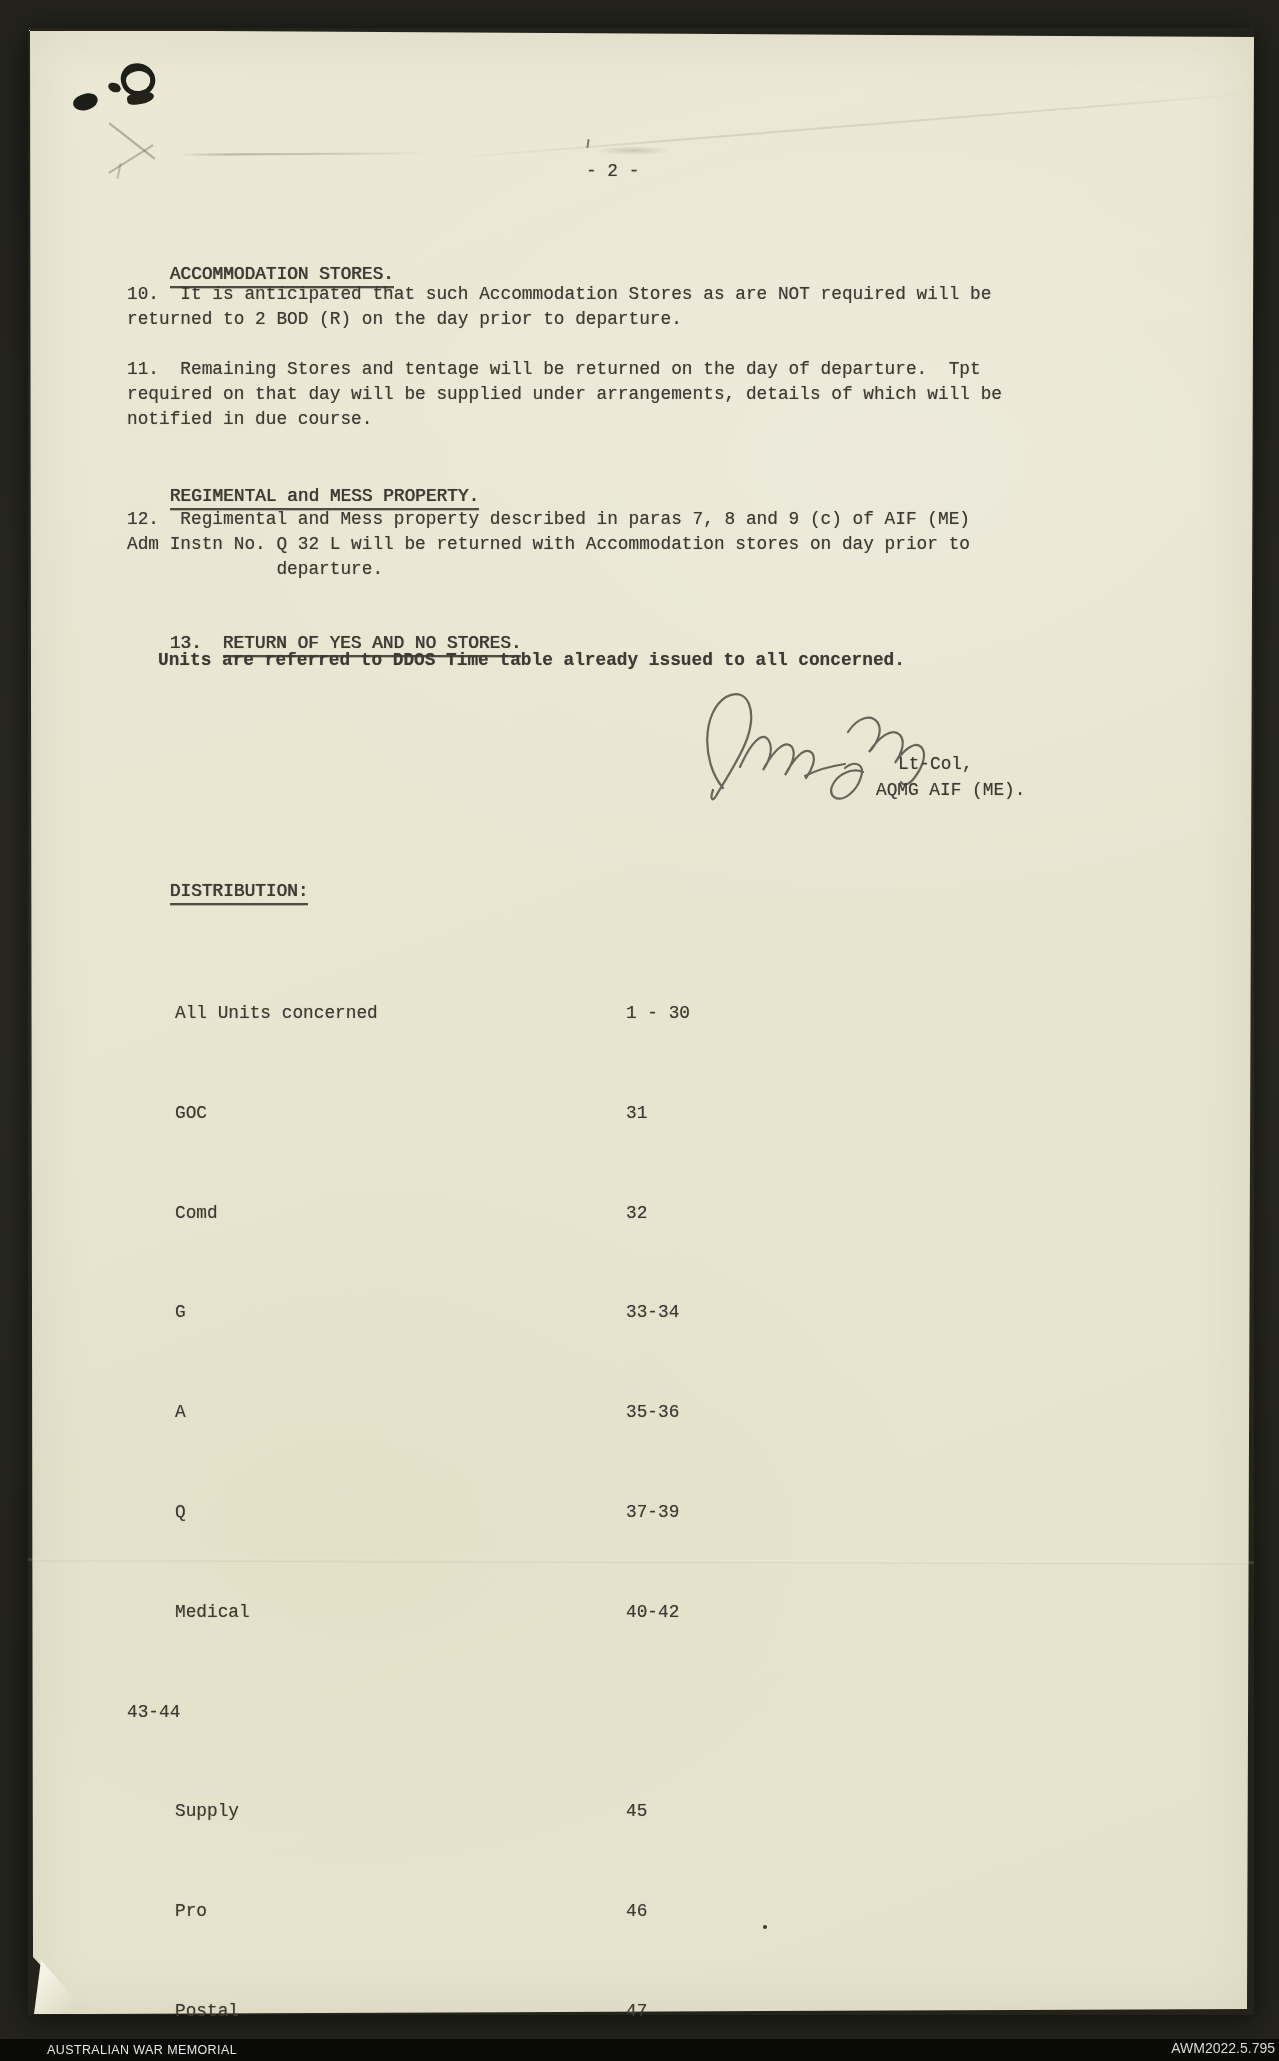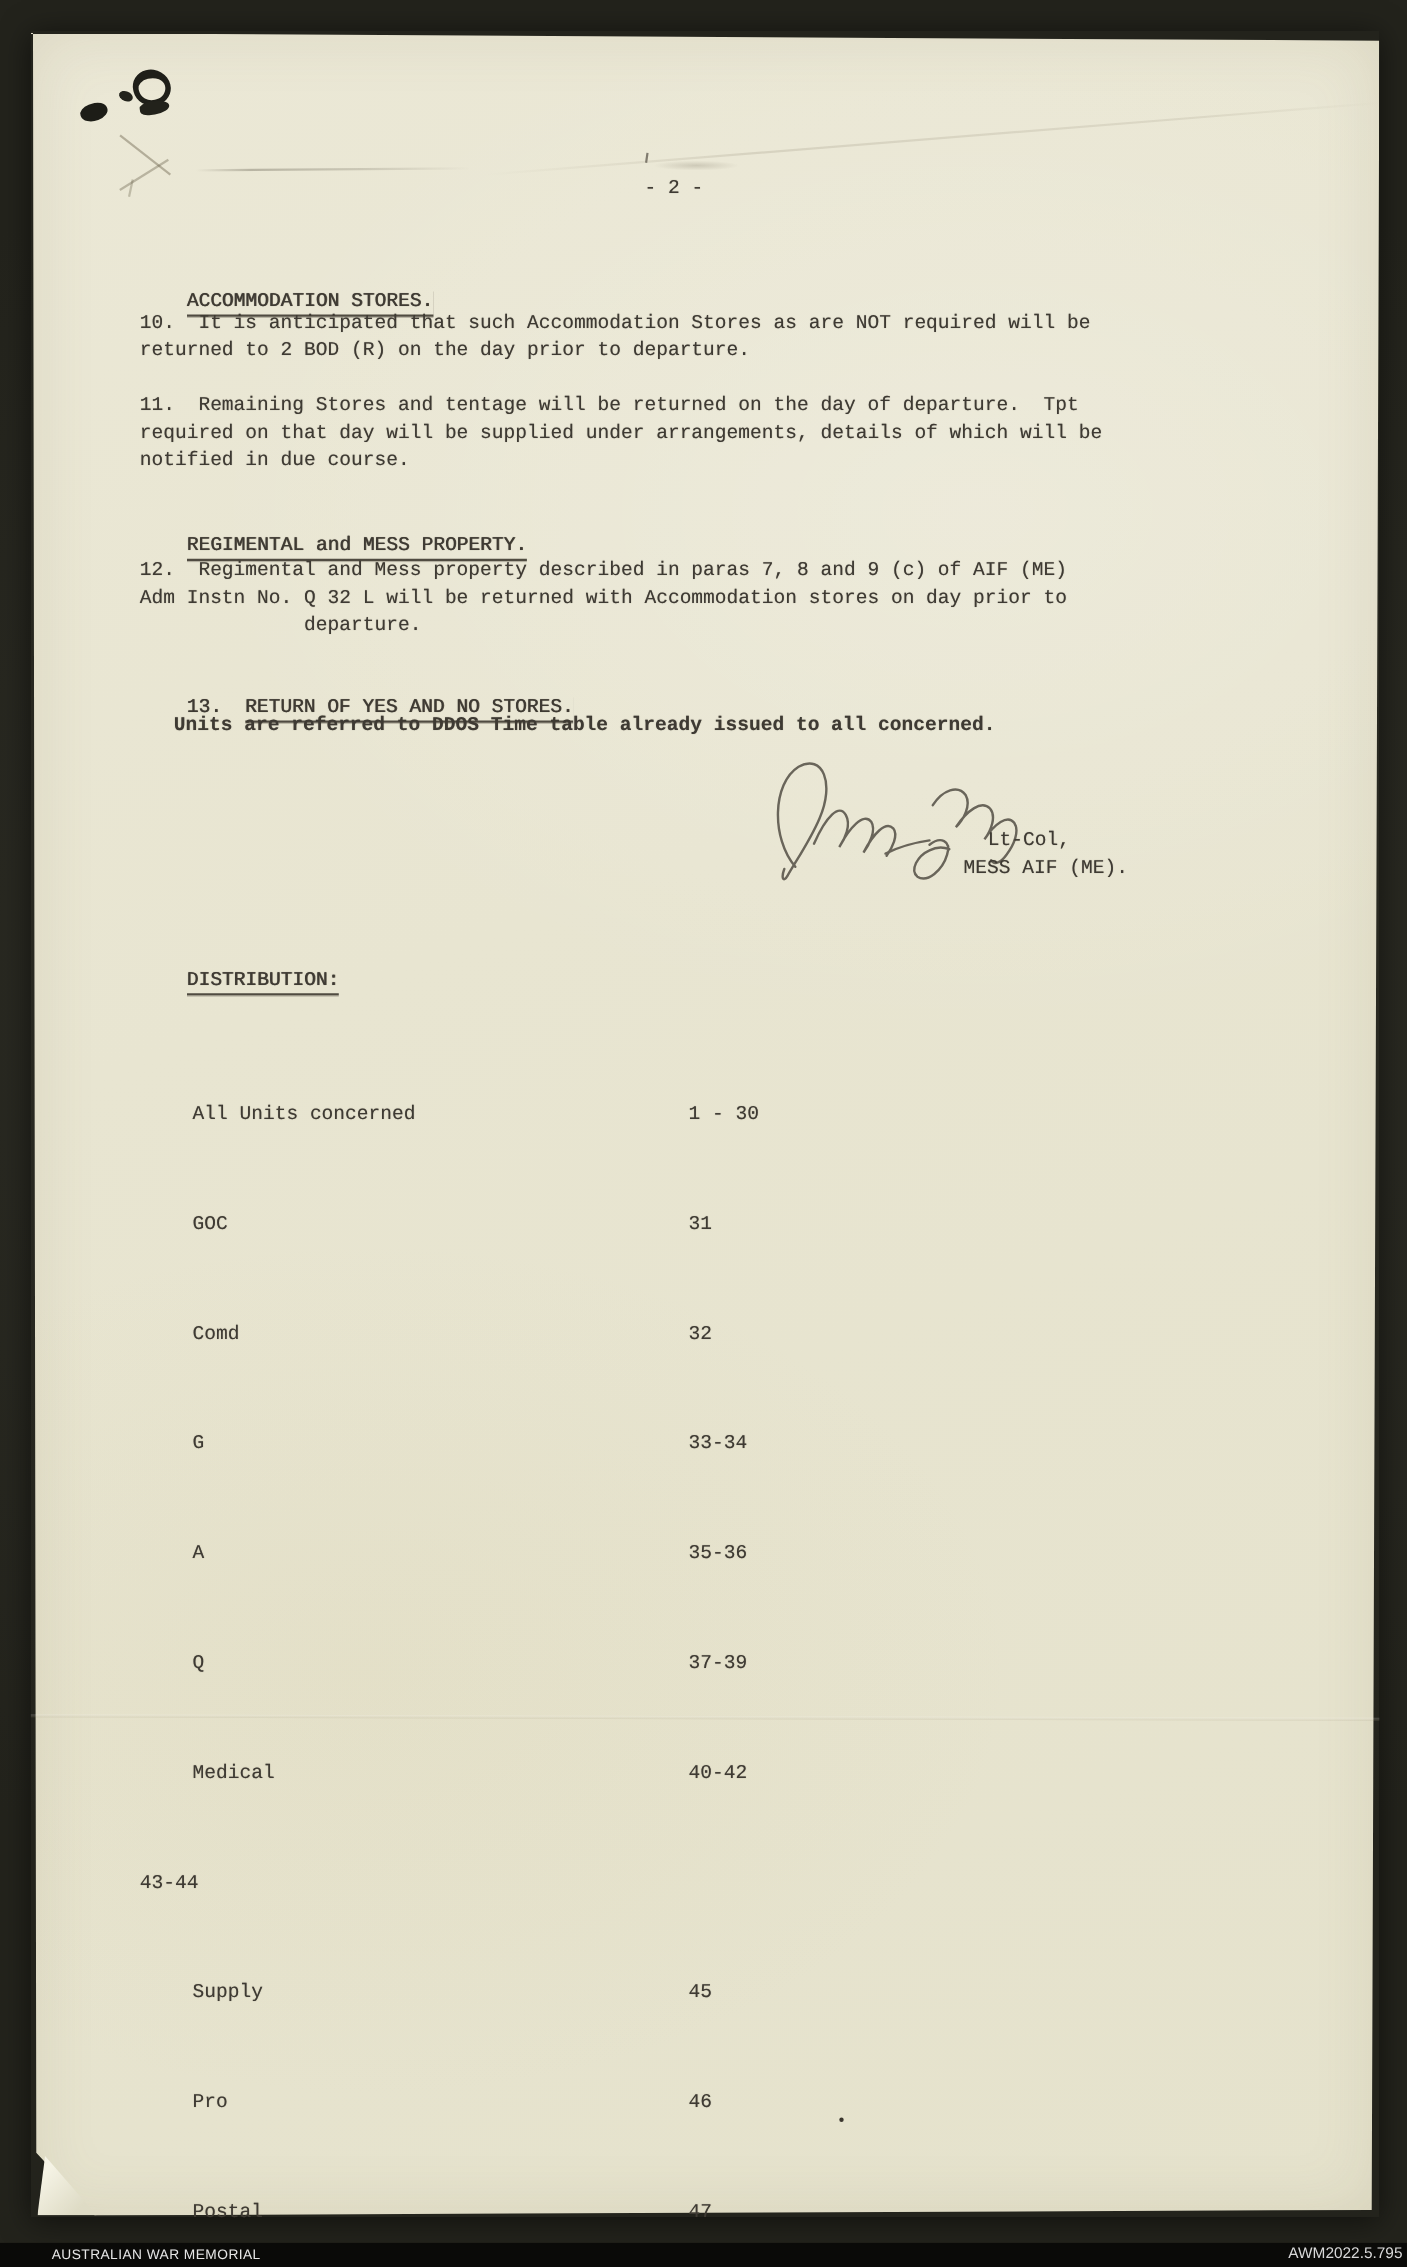--- a/index.html
+++ b/index.html
@@ -131,21 +131,21 @@
     <g stroke="#4a453c" stroke-width="2.2" stroke-linecap="round" fill="none">
       <path d="M30,118 C8,92 9,42 33,27 C55,15 66,42 52,74 C44,93 31,112 23,126 C19,133 17,128 20,120"></path>
       <path d="M47,97 C58,72 70,60 76,71 C81,80 75,93 70,100 C79,83 92,68 99,77 C104,85 97,98 92,105 C101,88 112,76 119,83 C124,89 118,101 113,108"></path>
       <path d="M112,106 C124,100 138,96 152,94"></path>
       <path d="M155,62 C164,48 178,43 185,53 C190,62 183,75 176,82 C186,67 199,57 207,65 C213,72 208,85 202,93 C211,79 223,70 229,78 C234,85 229,98 222,107 C217,114 211,117 208,112"></path>
       <path d="M152,98 C162,90 172,94 168,107 C164,121 150,133 141,127 C134,121 141,108 152,103 C158,100 165,100 170,102"></path>
     </g>
   </svg>
 
   <div class="typed pos-rank">Lt-Col,</div>
-  <div class="typed pos-appt">MESS AIF (ME).</div>
+  <div class="typed pos-appt">AQMG AIF (ME).</div>
 
   <div class="typed heading pos-h-dist">
     <span class="underlined">DISTRIBUTION:</span>
   </div>
 
   <div class="typed pos-distlist">
     
   
       <div class="dist-row">
         <span class="dist-name">All Units concerned</span>

